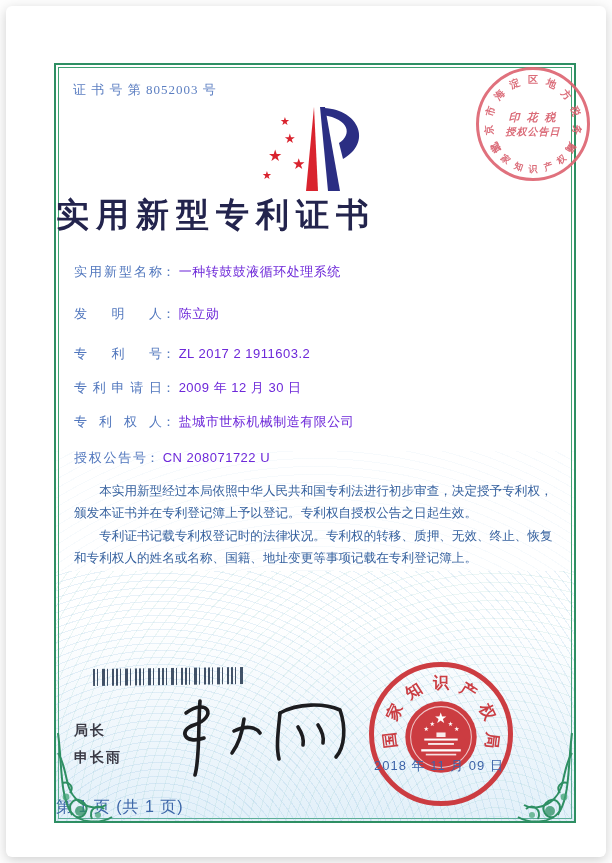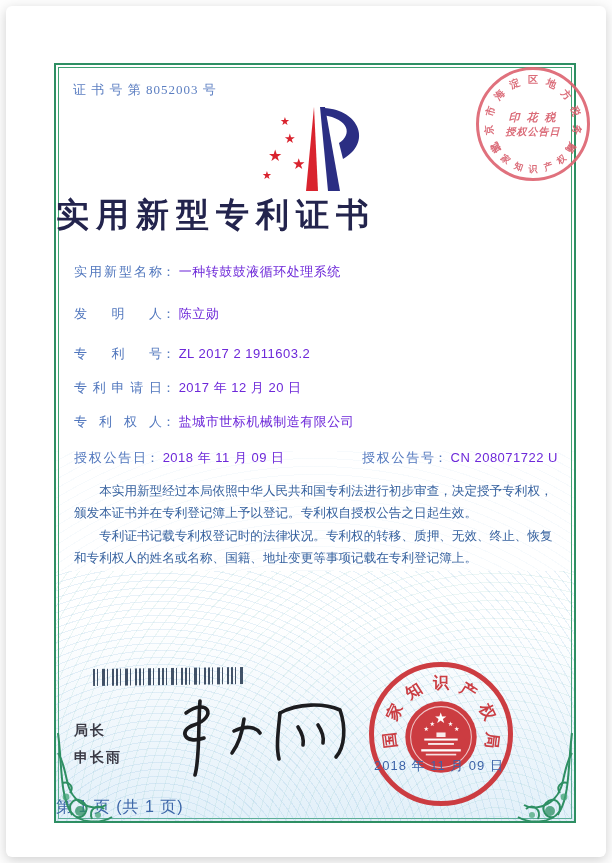--- a/index.html
+++ b/index.html
@@ -141,31 +141,27 @@
         <div class="frow mb18">
           <span class="flabel">发明人</span><span class="colon">：</span>
           <span class="fvalue">陈立勋</span>
         </div>
         <div class="frow mb12">
           <span class="flabel">专利号</span><span class="colon">：</span>
           <span class="fvalue">ZL 2017 2 1911603.2</span>
         </div>
         <div class="frow mb12">
           <span class="flabel">专利申请日</span><span class="colon">：</span>
-          <span class="fvalue">2017 年 12 月 20 日</span>
+          <span class="fvalue">2009 年 12 月 30 日</span>
         </div>
         <div class="frow mb14">
           <span class="flabel">专利权人</span><span class="colon">：</span>
           <span class="fvalue">盐城市世标机械制造有限公司</span>
         </div>
         <div class="grant">
-          <span>
-            <span class="flabel" style="width:72px">授权公告日</span><span class="colon">：</span>
-            <span class="fvalue">2018 年 11 月 09 日</span>
-          </span>
           <span>
             <span class="flabel" style="width:72px">授权公告号</span><span class="colon">：</span>
             <span class="fvalue">CN 208071722 U</span>
           </span>
         </div>
 
         <div class="paras">
           <p>本实用新型经过本局依照中华人民共和国专利法进行初步审查，决定授予专利权，颁发本证书并在专利登记簿上予以登记。专利权自授权公告之日起生效。</p>
           <p>专利证书记载专利权登记时的法律状况。专利权的转移、质押、无效、终止、恢复和专利权人的姓名或名称、国籍、地址变更等事项记载在专利登记簿上。</p>
         </div>

